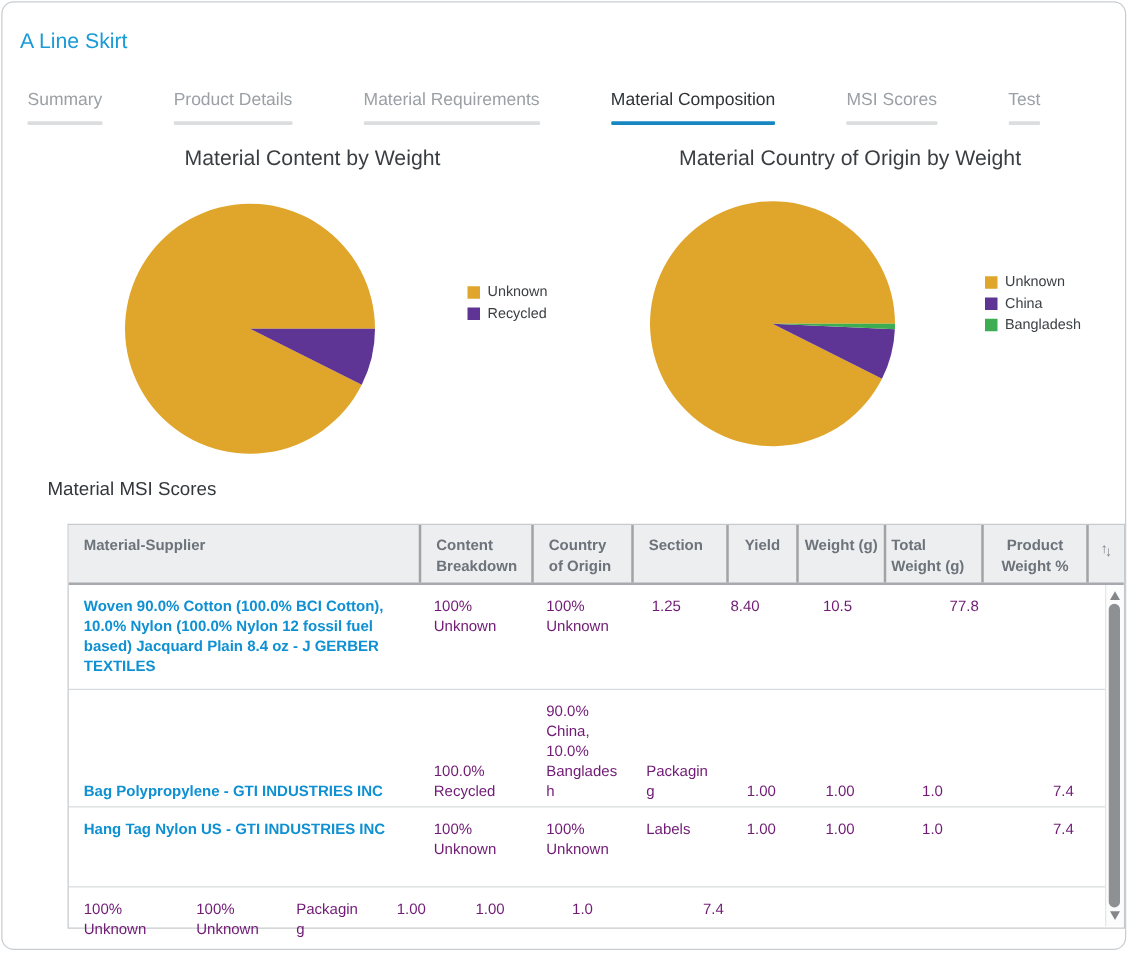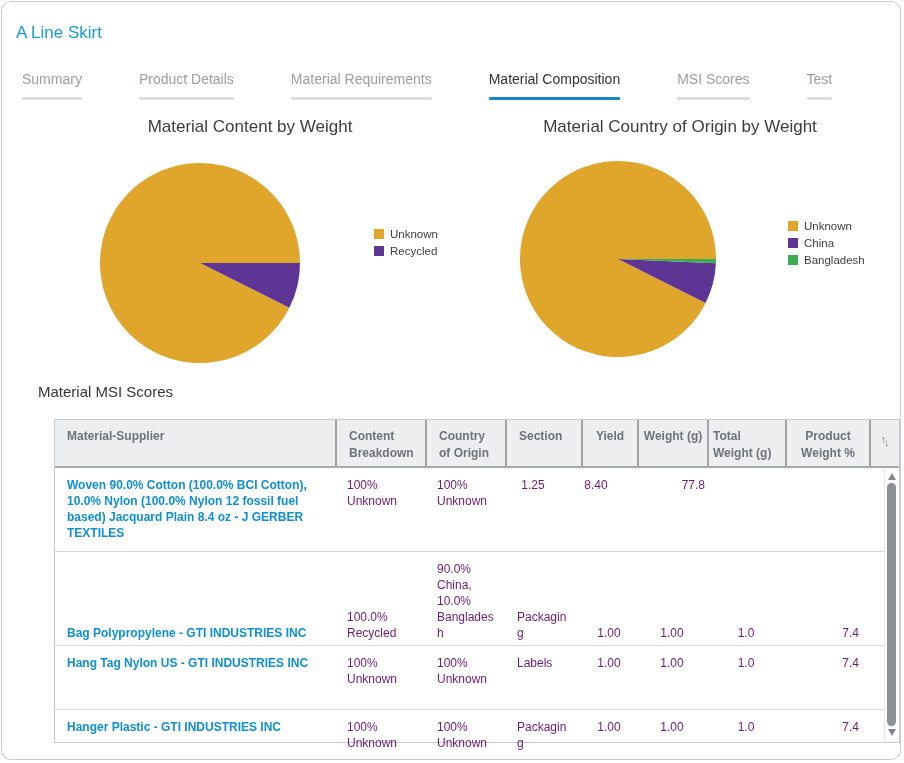--- a/index.html
+++ b/index.html
@@ -135,20 +135,21 @@
           <span class="sort-icon">↑<span class="dn">↓</span></span>
         </div>
       </div>
     <div id="tbody">
         <div class="tr" style="min-height: 84px;">
           <div class="td supplier" style="width: 280px; text-align: left;">Woven 90.0% Cotton (100.0% BCI Cotton), 10.0% Nylon (100.0% Nylon 12 fossil fuel based) Jacquard Plain 8.4 oz - J GERBER TEXTILES</div>
           <div class="td" style="width: 90px; text-align: left;">100% Unknown</div>
           <div class="td" style="width: 80px; text-align: left;">100% Unknown</div>
           <div class="td" style="width: 56px; text-align: center; padding: 9px 4px 4px;">1.25</div>
           <div class="td" style="width: 70px; text-align: center; padding: 9px 4px 4px;">8.40</div>
+          <div class="td" style="width: 78px; text-align: center; padding: 9px 4px 4px;">10.5</div>
           <div class="td" style="width: 84px; text-align: right; padding: 9px 10px 4px 4px;">77.8</div>
         </div>
         <div class="tr" style="min-height: 74px; align-items: flex-end;">
           <div class="td supplier" style="width: 280px; text-align: left;">Bag Polypropylene - GTI INDUSTRIES INC</div>
           <div class="td" style="width: 90px; text-align: left;">100.0% Recycled</div>
           <div class="td" style="width: 80px; text-align: left;">90.0% China, 10.0% Bangladesh</div>
           <div class="td" style="width: 76px; text-align: left;">Packaging</div>
           <div class="td" style="width: 56px; text-align: center; padding: 9px 4px 4px;">1.00</div>
           <div class="td" style="width: 70px; text-align: center; padding: 9px 4px 4px;">1.00</div>
           <div class="td" style="width: 78px; text-align: center; padding: 9px 4px 4px;">1.0</div>
@@ -158,21 +159,20 @@
           <div class="td supplier" style="width: 280px; text-align: left;">Hang Tag Nylon US - GTI INDUSTRIES INC</div>
           <div class="td" style="width: 90px; text-align: left;">100% Unknown</div>
           <div class="td" style="width: 80px; text-align: left;">100% Unknown</div>
           <div class="td" style="width: 76px; text-align: left;">Labels</div>
           <div class="td" style="width: 56px; text-align: center; padding: 9px 4px 4px;">1.00</div>
           <div class="td" style="width: 70px; text-align: center; padding: 9px 4px 4px;">1.00</div>
           <div class="td" style="width: 78px; text-align: center; padding: 9px 4px 4px;">1.0</div>
           <div class="td" style="width: 84px; text-align: right; padding: 9px 10px 4px 4px;">7.4</div>
         </div>
         <div class="tr" style="min-height: 50px;">
-          <div class="td supplier" style="width: 280px; text-align: left;">Hanger Plastic - GTI INDUSTRIES INC</div>
           <div class="td" style="width: 90px; text-align: left;">100% Unknown</div>
           <div class="td" style="width: 80px; text-align: left;">100% Unknown</div>
           <div class="td" style="width: 76px; text-align: left;">Packaging</div>
           <div class="td" style="width: 56px; text-align: center; padding: 9px 4px 4px;">1.00</div>
           <div class="td" style="width: 70px; text-align: center; padding: 9px 4px 4px;">1.00</div>
           <div class="td" style="width: 78px; text-align: center; padding: 9px 4px 4px;">1.0</div>
           <div class="td" style="width: 84px; text-align: right; padding: 9px 10px 4px 4px;">7.4</div>
         </div>
       </div>
     <div class="vscroll">

